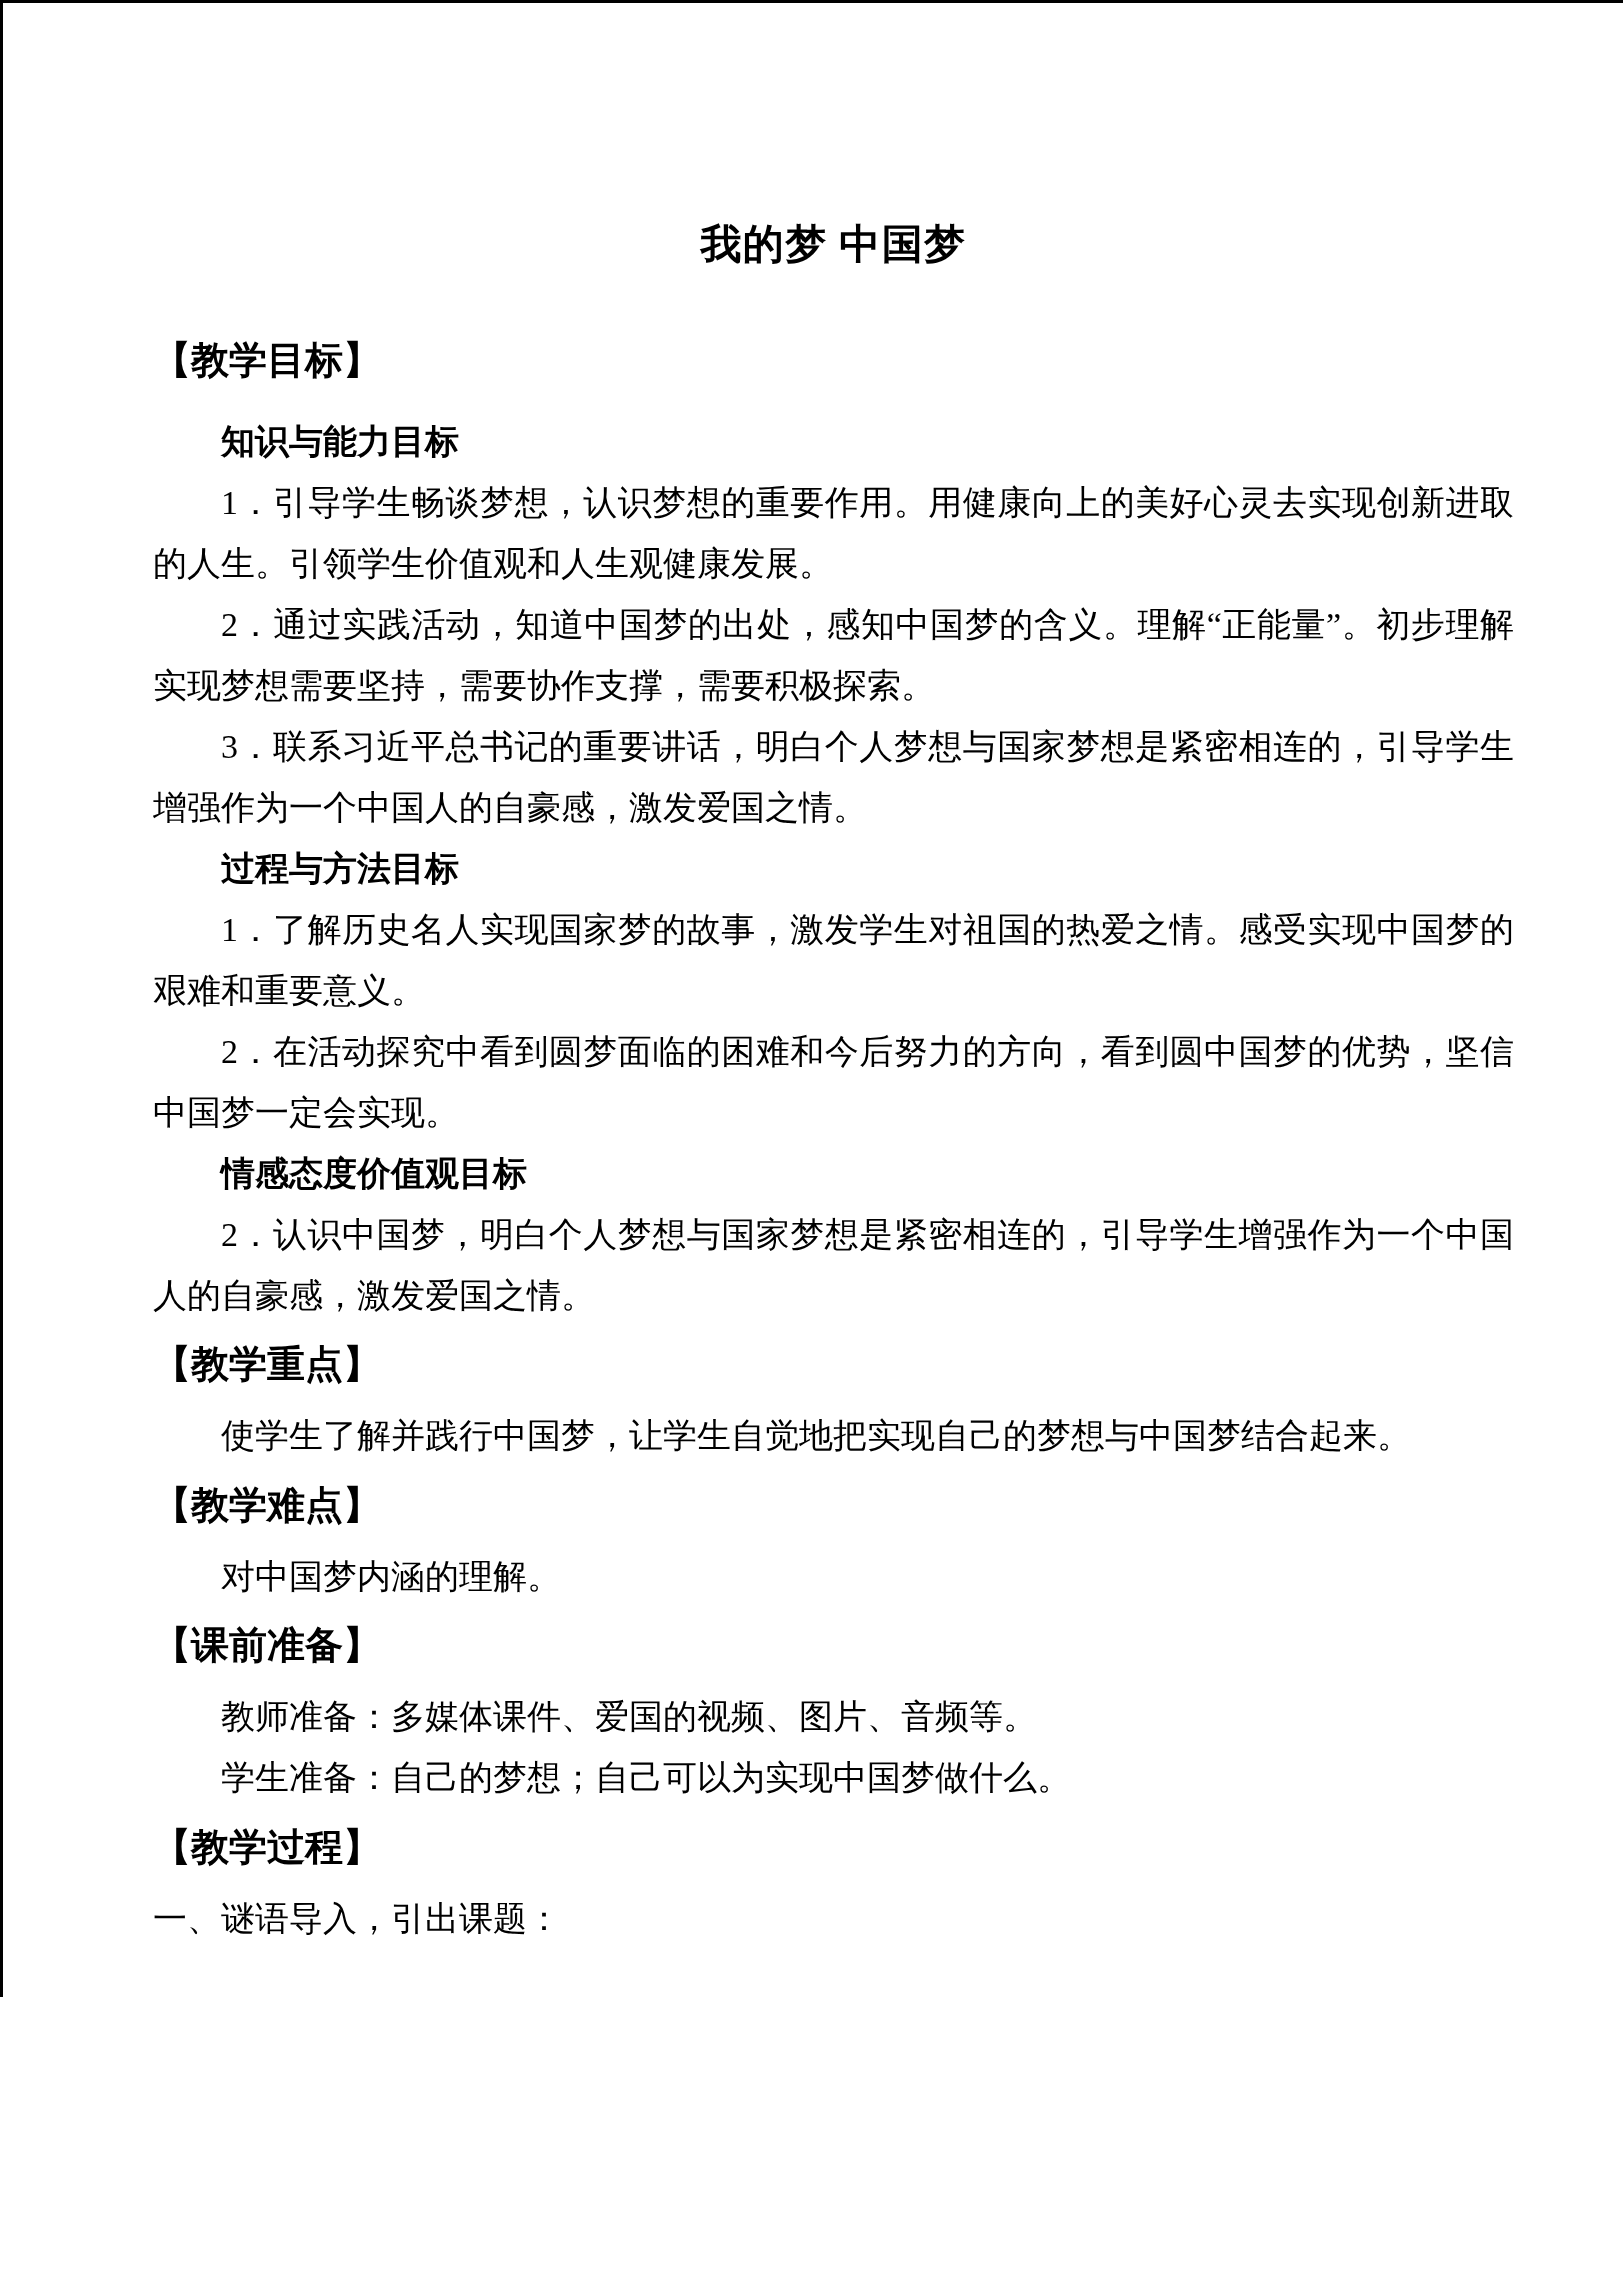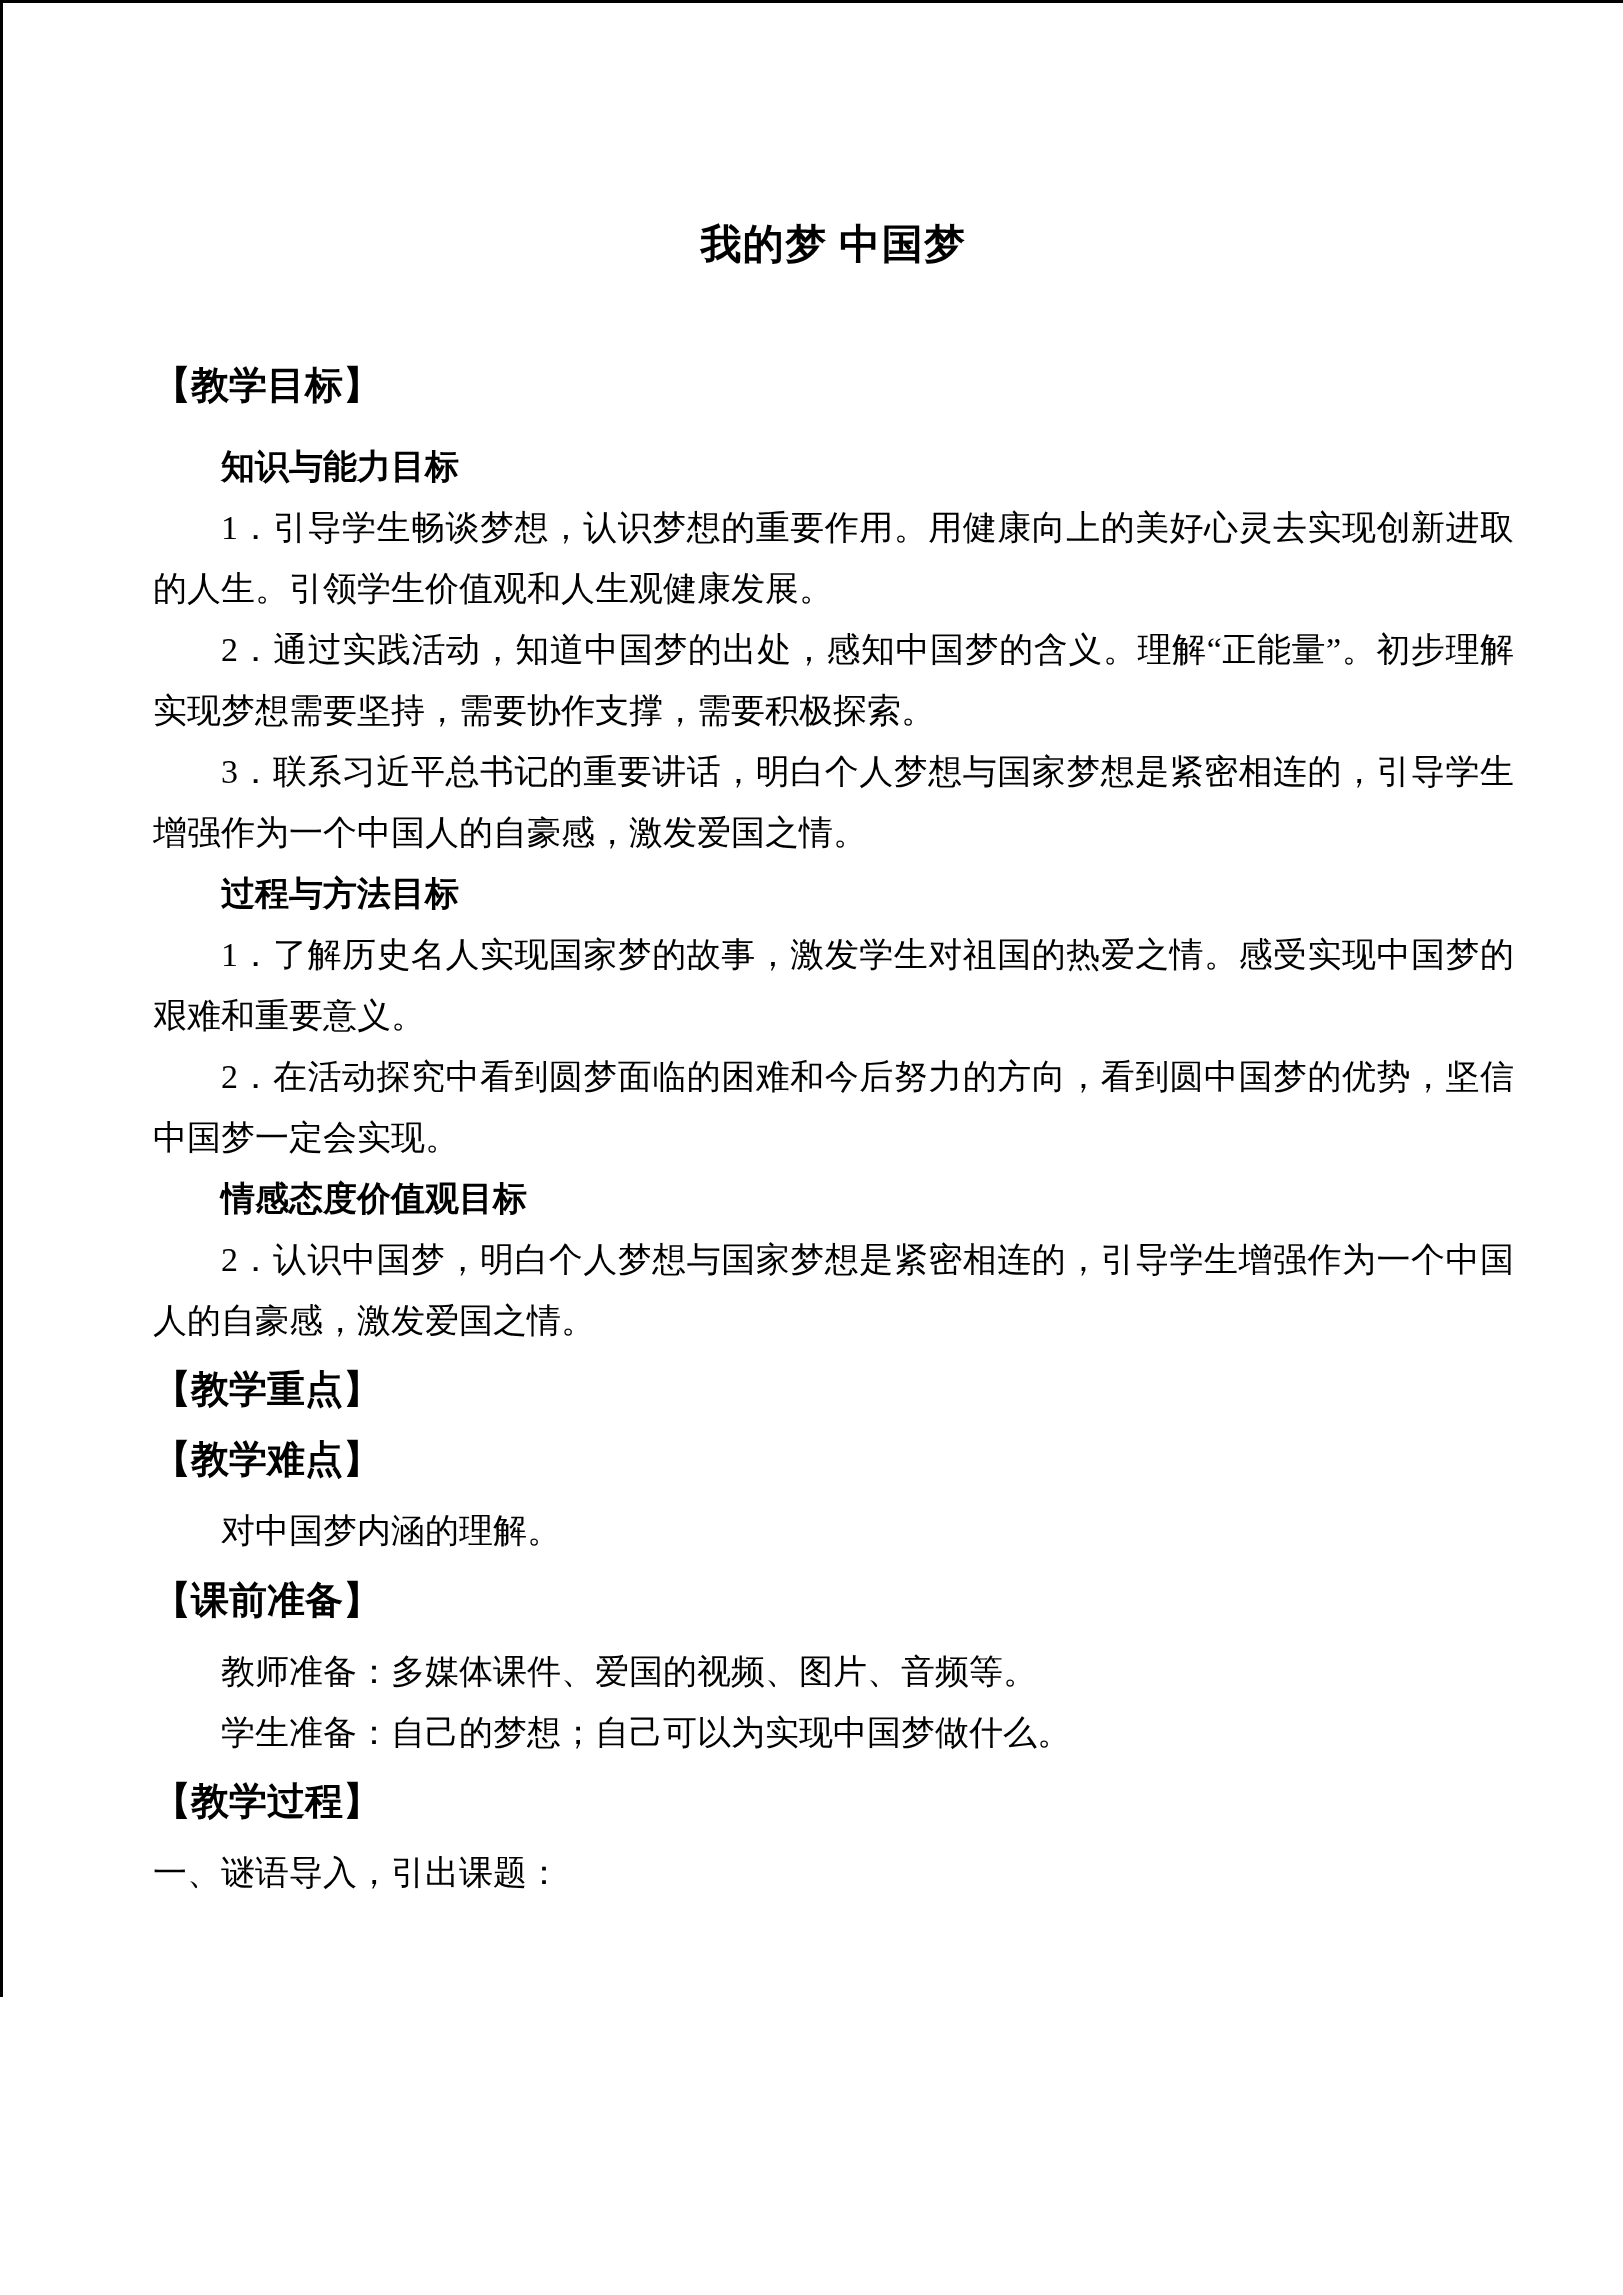--- a/index.html
+++ b/index.html
@@ -40,21 +40,21 @@
     letter-spacing: 1.4px;
   }
   .sec {
     font-family: "Liberation Sans", "DejaVu Sans", sans-serif;
     font-size: 38px;
     font-weight: bold;
     line-height: 59px;
     margin: 9.5px 0 11px 0;
   }
   .sec--first {
-    margin-top: 87px;
+    margin-top: 62px;
     margin-bottom: 20.5px;
   }
   .sub {
     font-family: Liberation Sans, sans-serif;
     font-size: 34px;
     font-weight: bold;
     line-height: 61px;
     margin: 0;
     text-indent: 2em;
   }
@@ -97,20 +97,21 @@
   <p class="body-p">3．联系习近平总书记的重要讲话，明白个人梦想与国家梦想是紧密相连的，引导学生增强作为一个中国人的自豪感，激发爱国之情。</p>
 
   <h3 class="sub">过程与方法目标</h3>
   <p class="body-p">1．了解历史名人实现国家梦的故事，激发学生对祖国的热爱之情。感受实现中国梦的艰难和重要意义。</p>
   <p class="body-p">2．在活动探究中看到圆梦面临的困难和今后努力的方向，看到圆中国梦的优势，坚信中国梦一定会实现。</p>
 
   <h3 class="sub">情感态度价值观目标</h3>
   <p class="body-p">2．认识中国梦，明白个人梦想与国家梦想是紧密相连的，引导学生增强作为一个中国人的自豪感，激发爱国之情。</p>
 
   <h2 class="sec">【教学重点】</h2>
+  <p class="body-p">使学生了解并践行中国梦，让学生自觉地把实现自己的梦想与中国梦结合起来。</p>
 
   <h2 class="sec">【教学难点】</h2>
   <p class="body-p">对中国梦内涵的理解。</p>
 
   <h2 class="sec">【课前准备】</h2>
   <p class="body-p">教师准备：多媒体课件、爱国的视频、图片、音频等。</p>
   <p class="body-p">学生准备：自己的梦想；自己可以为实现中国梦做什么。</p>
 
   <h2 class="sec">【教学过程】</h2>
   <p class="body-p body-p--noindent">一、谜语导入，引出课题：</p>

